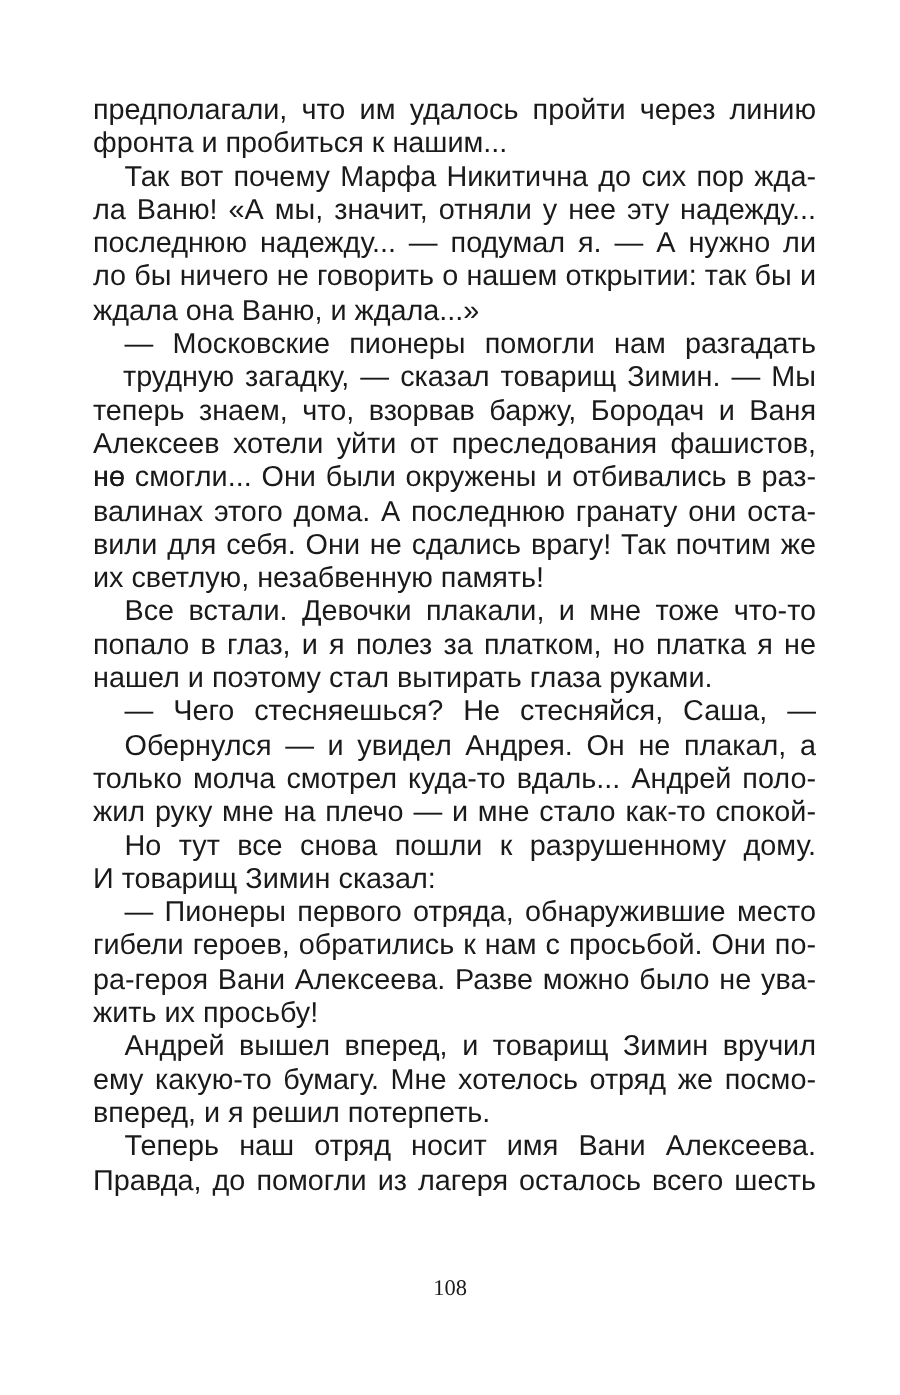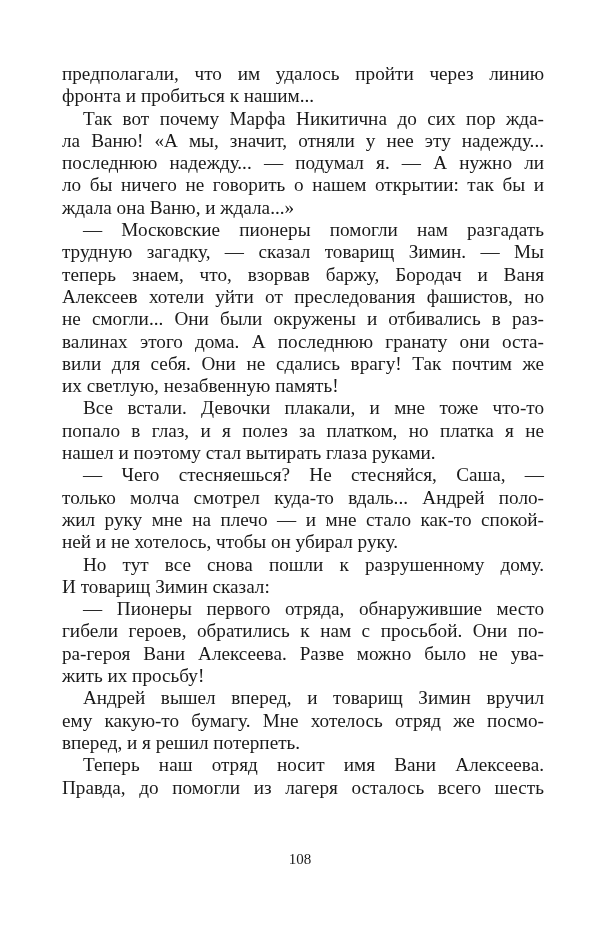--- a/index.html
+++ b/index.html
@@ -11,21 +11,21 @@
       width: 600px;
       height: 930px;
       position: relative;
       overflow: hidden;
     }
     .page {
       position: absolute;
       left: 62px;
       top: 63px;
       width: 482px;
-      font-family: Liberation Serif, serif;
+      font-family: Liberation Sans, sans-serif;
       font-size: 19.2px;
       line-height: 22.3px;
       color: #1a1a1a;
     }
     .line {
       display: block;
       white-space: nowrap;
       text-align: justify;
       text-align-last: justify;
       height: 22.3px;
@@ -53,34 +53,34 @@
 
 <div class="page" id="page-body">
     <span class="line" style="white-space: normal; text-align-last: justify;">предполагали, что им удалось пройти через линию</span>
     <span class="line last">фронта и пробиться к нашим...</span>
     <span class="line indent" style="white-space: normal; text-align-last: justify;">Так вот почему Марфа Никитична до сих пор жда-</span>
     <span class="line" style="white-space: normal; text-align-last: justify;">ла Ваню! «А мы, значит, отняли у нее эту надежду...</span>
     <span class="line" style="white-space: normal; text-align-last: justify;">последнюю надежду... — подумал я. — А нужно ли</span>
     <span class="line" style="white-space: normal; text-align-last: justify;">ло бы ничего не говорить о нашем открытии: так бы и</span>
     <span class="line last">ждала она Ваню, и ждала...»</span>
     <span class="line indent" style="white-space: normal; text-align-last: justify;">— Московские пионеры помогли нам разгадать</span>
-    <span class="line" style="white-space: normal; text-align-last: justify;">трудную загадку, — сказал товарищ Зимин. — Мы</span>
+    <span class="line" style="white-space: normal; text-align-last: justify; margin-left: 20px;">трудную загадку, — сказал товарищ Зимин. — Мы</span>
     <span class="line" style="white-space: normal; text-align-last: justify;">теперь знаем, что, взорвав баржу, Бородач и Ваня</span>
     <span class="line" style="white-space: normal; text-align-last: justify;">Алексеев хотели уйти от преследования фашистов, но</span>
     <span class="line" style="white-space: normal; text-align-last: justify;">не смогли... Они были окружены и отбивались в раз-</span>
     <span class="line" style="white-space: normal; text-align-last: justify;">валинах этого дома. А последнюю гранату они оста-</span>
     <span class="line" style="white-space: normal; text-align-last: justify;">вили для себя. Они не сдались врагу! Так почтим же</span>
     <span class="line last">их светлую, незабвенную память!</span>
     <span class="line indent" style="white-space: normal; text-align-last: justify;">Все встали. Девочки плакали, и мне тоже что-то</span>
     <span class="line" style="white-space: normal; text-align-last: justify;">попало в глаз, и я полез за платком, но платка я не</span>
     <span class="line last">нашел и поэтому стал вытирать глаза руками.</span>
     <span class="line indent" style="white-space: normal; text-align-last: justify;">— Чего стесняешься? Не стесняйся, Саша, —</span>
+    <span class="line indent" style="white-space: normal; text-align-last: justify;">Обернулся — и увидел Андрея. Он не плакал, а</span>
     <span class="line" style="white-space: normal; text-align-last: justify;">только молча смотрел куда-то вдаль... Андрей поло-</span>
     <span class="line" style="white-space: normal; text-align-last: justify;">жил руку мне на плечо — и мне стало как-то спокой-</span>
-    <span class="line last">ней и не хотелось, чтобы он убирал руку.</span>
     <span class="line indent" style="white-space: normal; text-align-last: justify;">Но тут все снова пошли к разрушенному дому.</span>
     <span class="line last">И товарищ Зимин сказал:</span>
     <span class="line indent" style="white-space: normal; text-align-last: justify;">— Пионеры первого отряда, обнаружившие место</span>
     <span class="line" style="white-space: normal; text-align-last: justify;">гибели героев, обратились к нам с просьбой. Они по-</span>
     <span class="line" style="white-space: normal; text-align-last: justify;">ра-героя Вани Алексеева. Разве можно было не ува-</span>
     <span class="line last">жить их просьбу!</span>
     <span class="line indent" style="white-space: normal; text-align-last: justify;">Андрей вышел вперед, и товарищ Зимин вручил</span>
     <span class="line" style="white-space: normal; text-align-last: justify;">ему какую-то бумагу. Мне хотелось отряд же посмо-</span>
     <span class="line last">вперед, и я решил потерпеть.</span>
     <span class="line indent" style="white-space: normal; text-align-last: justify;">Теперь наш отряд носит имя Вани Алексеева.</span>

